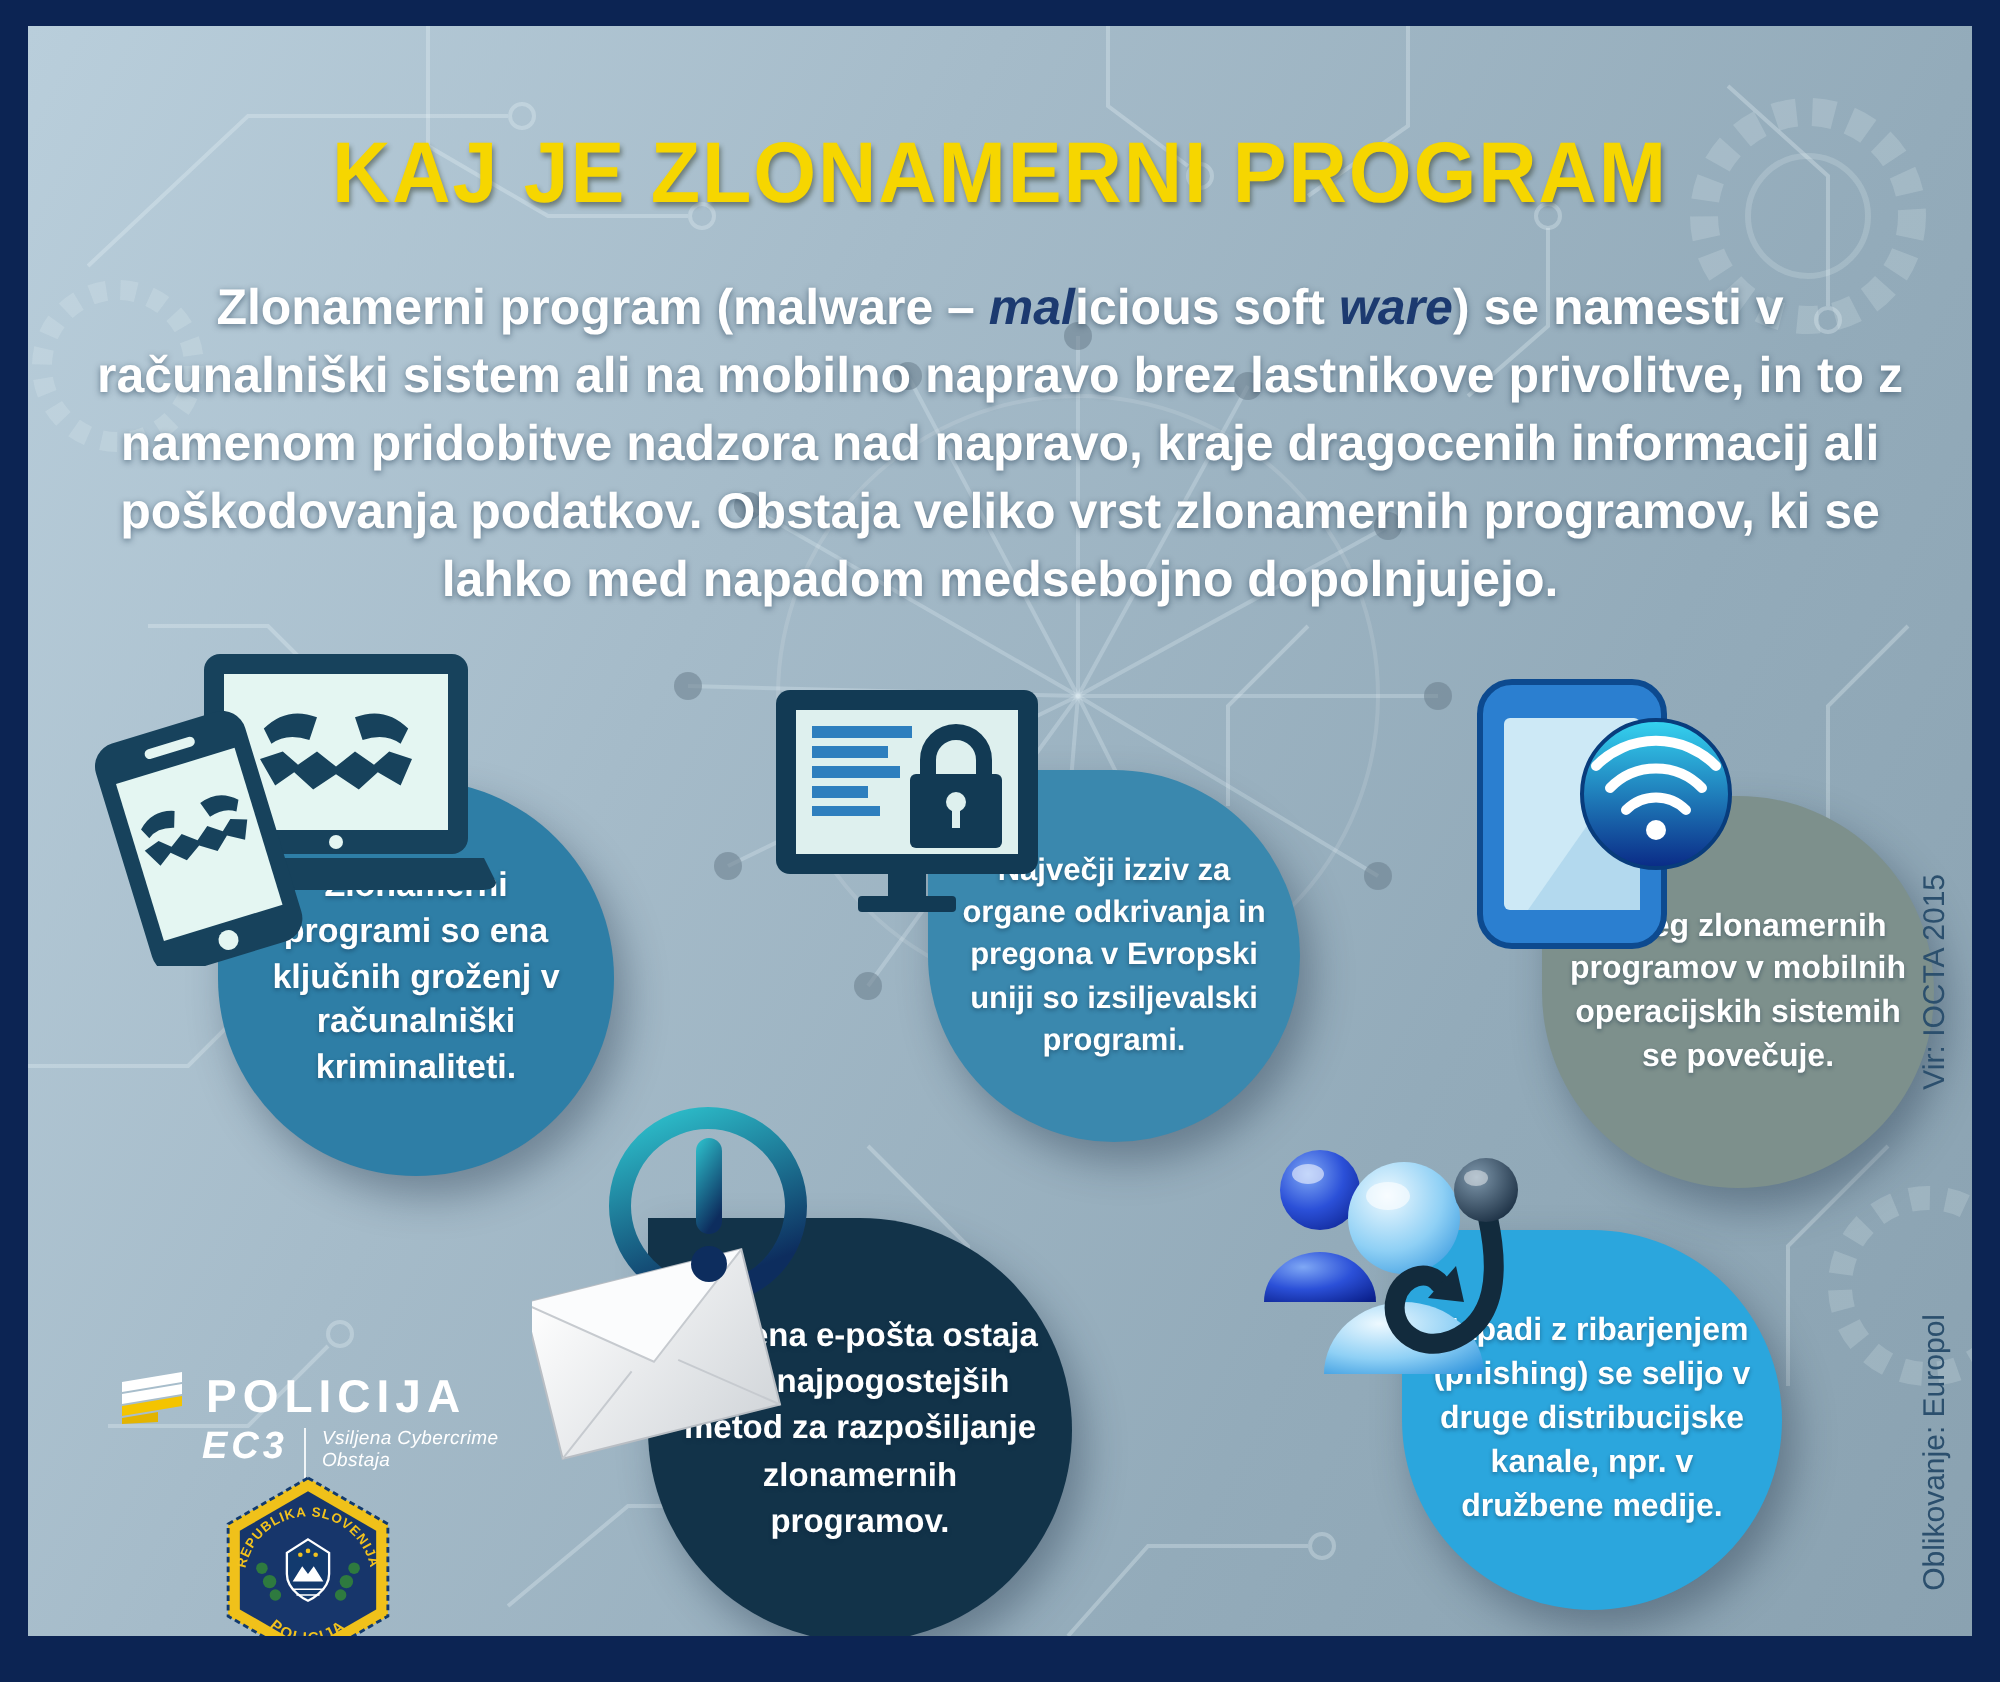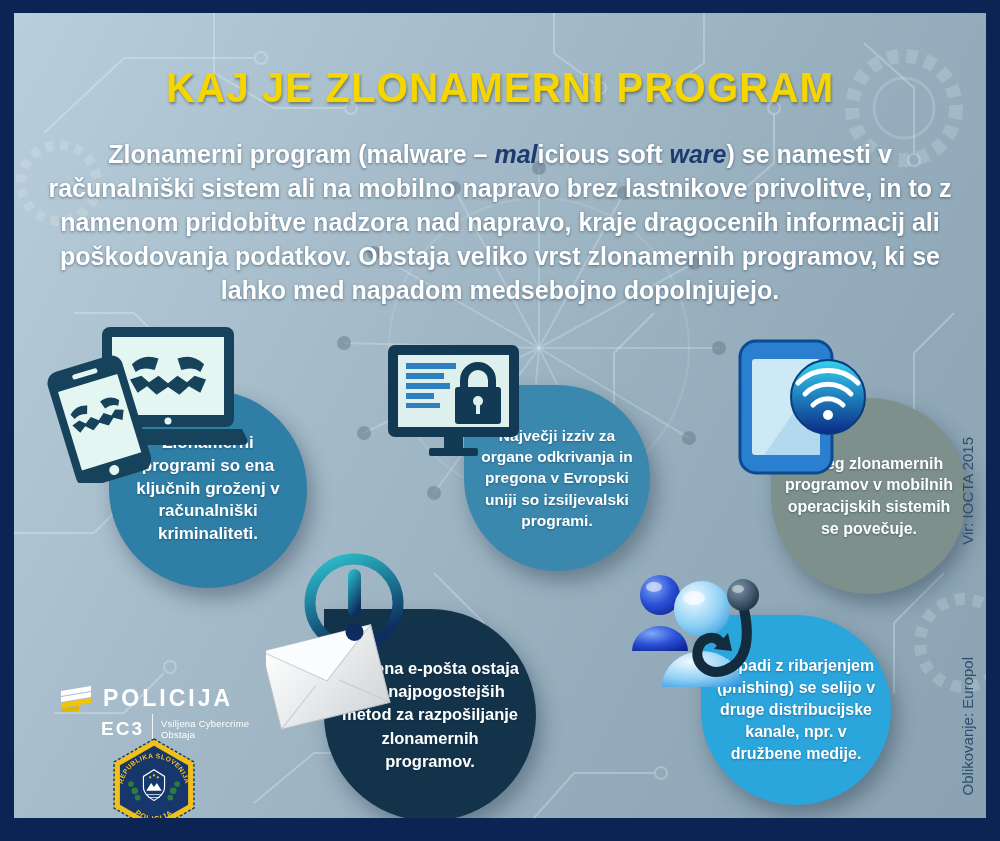--- a/index.html
+++ b/index.html
@@ -45,21 +45,21 @@
   .icon{position:absolute;z-index:3;}
   #icon-devices{left:26px;top:312px;}
   #icon-monitor{left:372px;top:330px;}
   #icon-phone{left:720px;top:326px;}
   #icon-envelope{left:252px;top:532px;}
   #icon-phishing{left:610px;top:552px;}
   
   .europol{position:absolute;left:45px;top:672px;z-index:4;color:#fff;}
   .europol .row1{display:flex;align-items:center;gap:8px;}
   .wordmark{font-size:23px;font-weight:800;letter-spacing:3px;}
-  .europol .row2{display:flex;align-items:flex-end;gap:8px;margin:2px 16px 0 42px;}
+  .europol .row2{display:flex;align-items:flex-start;gap:8px;margin:2px 16px 0 42px;font-style:italic;}
   .ec3{font-size:19px;font-weight:800;letter-spacing:2px;line-height:1.1;}
   .vdiv{width:1px;height:26px;background:rgba(255,255,255,.85);}
   .ec3sub{font-size:9.5px;line-height:1.18;font-weight:400;letter-spacing:.2px;}
   #police-badge{position:absolute;left:92px;top:724px;z-index:4;}
   
   .side-note{
     position:absolute;z-index:4;color:#2b4f6d;font-size:15px;white-space:nowrap;
     writing-mode:vertical-rl;transform:rotate(180deg);
   }
   #note-source{right:10px;top:424px;}

